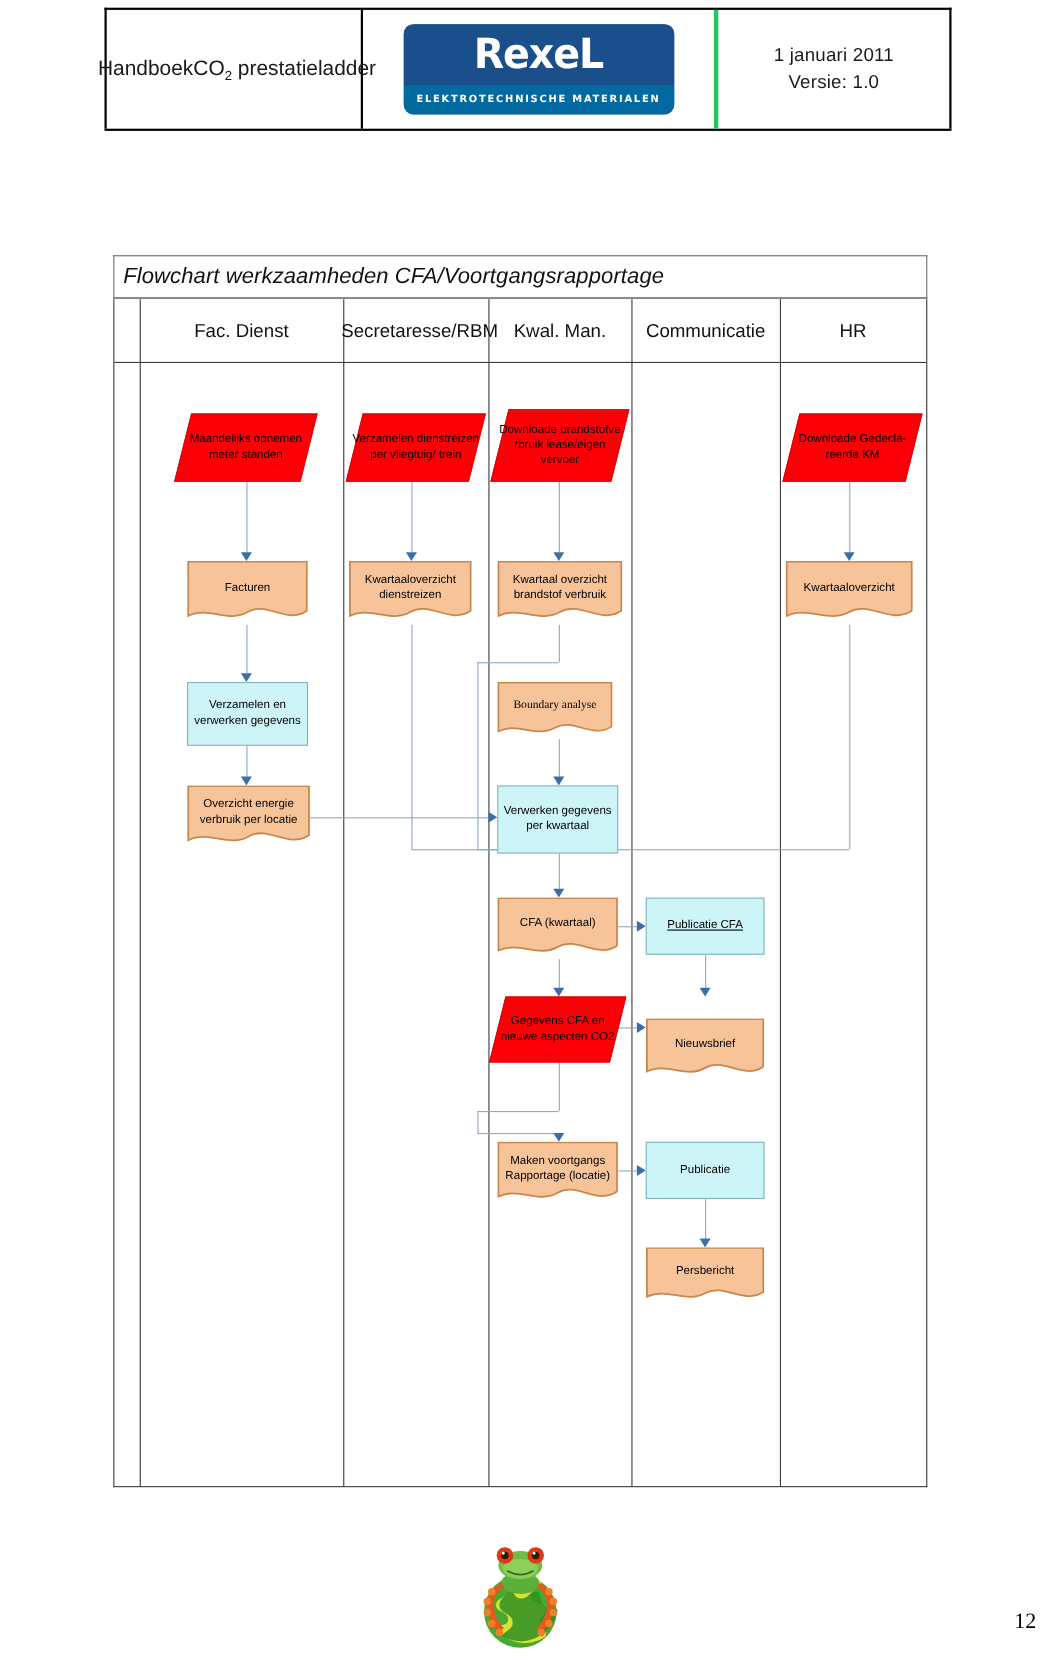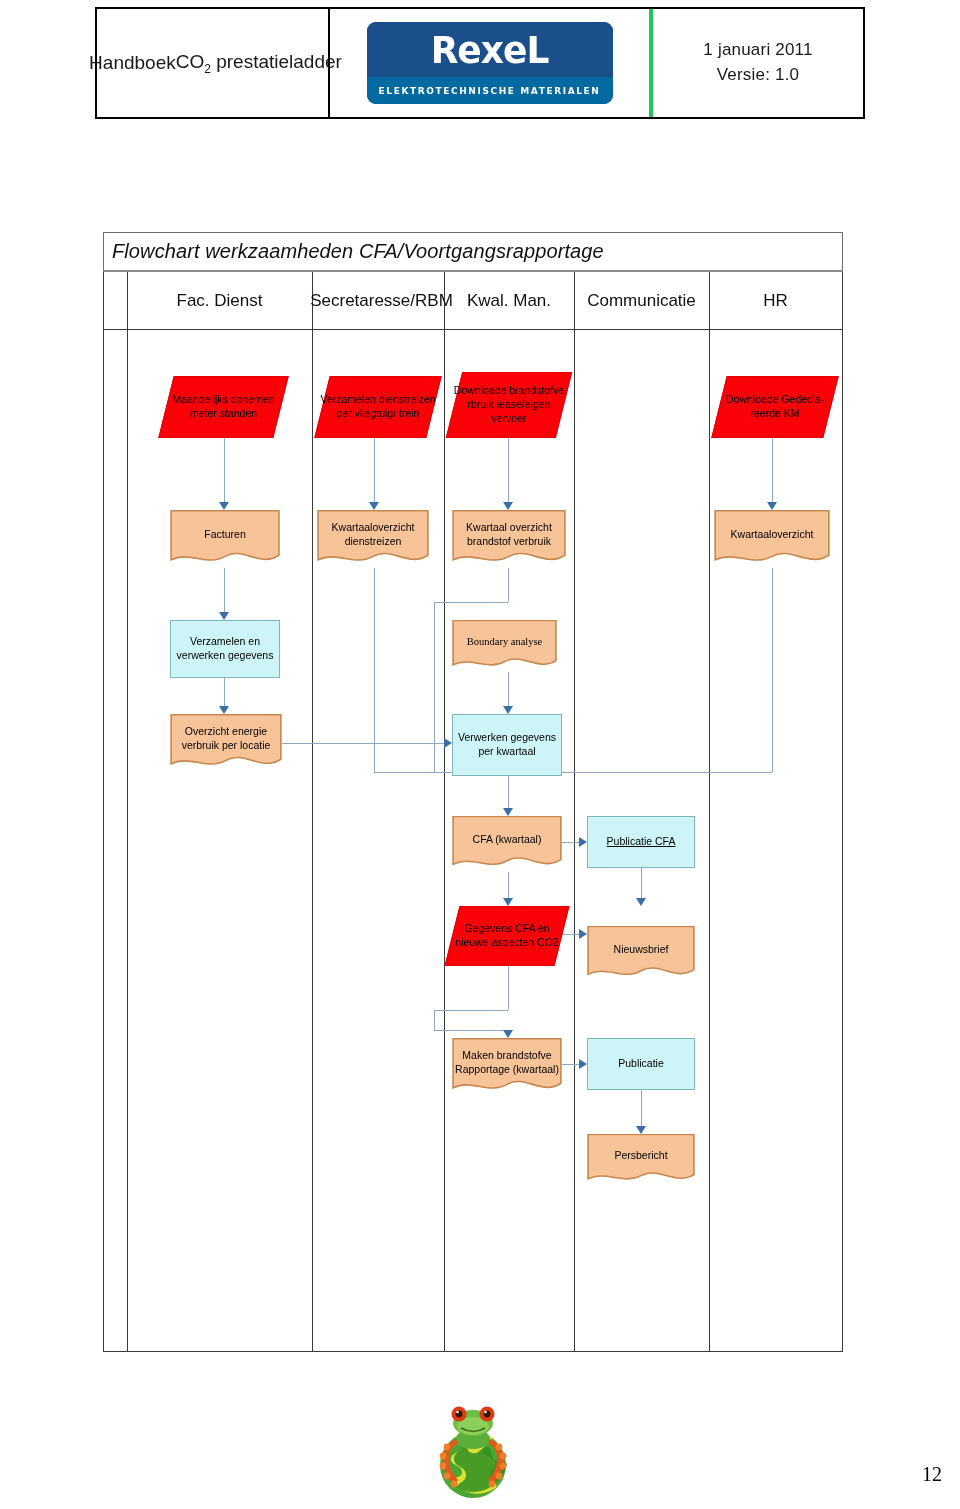--- a/index.html
+++ b/index.html
@@ -286,21 +286,21 @@
       <div class="node shape-doc" style="left: 483px; top: 634px; width: 108px; height: 56px; margin-top: 20px;">
         <svg viewBox="0 0 100 100" preserveAspectRatio="none">
           <path d="M1,1 H99 V78 C82,100 66,62 50,80 C34,98 18,70 1,86 Z" fill="#f7c49a" stroke="#c8874c" stroke-width="1.6" vector-effect="non-scaling-stroke"></path>
         </svg>
         <div class="lbl">Nieuwsbrief</div>
       </div>
       <div class="node shape-doc" style="left: 348px; top: 766px; width: 110px; height: 58px;">
         <svg viewBox="0 0 100 100" preserveAspectRatio="none">
           <path d="M1,1 H99 V78 C82,100 66,62 50,80 C34,98 18,70 1,86 Z" fill="#f7c49a" stroke="#c8874c" stroke-width="1.6" vector-effect="non-scaling-stroke"></path>
         </svg>
-        <div class="lbl">Maken brandstofve Rapportage (kwartaal)</div>
+        <div class="lbl">Maken voortgangs Rapportage (locatie)</div>
       </div>
       <div class="node shape-proc" style="left: 483px; top: 766px; width: 108px; height: 52px;">
         <div class="lbl">Publicatie</div>
       </div>
       <div class="node shape-doc" style="left: 483px; top: 862px; width: 108px; height: 52px;">
         <svg viewBox="0 0 100 100" preserveAspectRatio="none">
           <path d="M1,1 H99 V78 C82,100 66,62 50,80 C34,98 18,70 1,86 Z" fill="#f7c49a" stroke="#c8874c" stroke-width="1.6" vector-effect="non-scaling-stroke"></path>
         </svg>
         <div class="lbl">Persbericht</div>
       </div>

